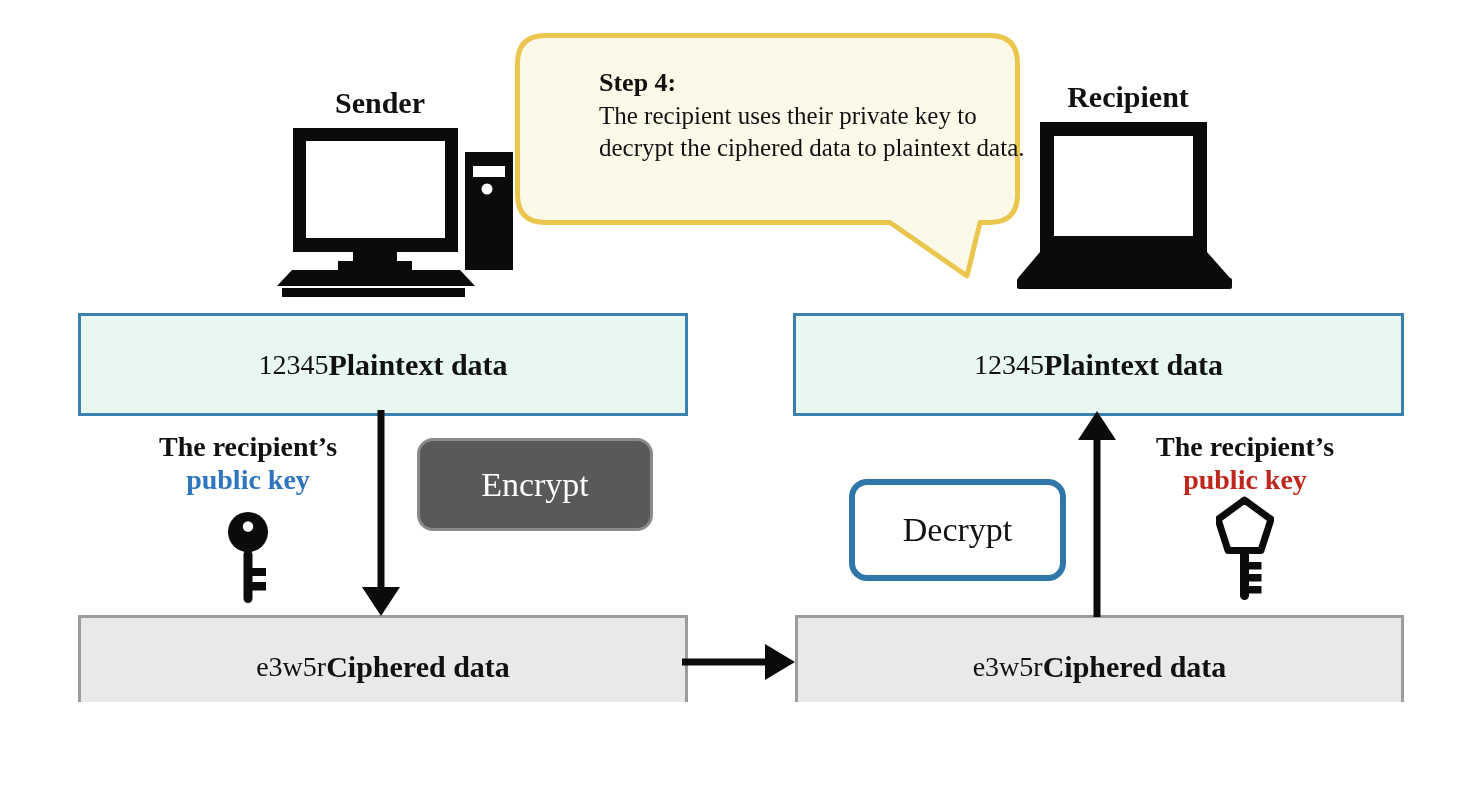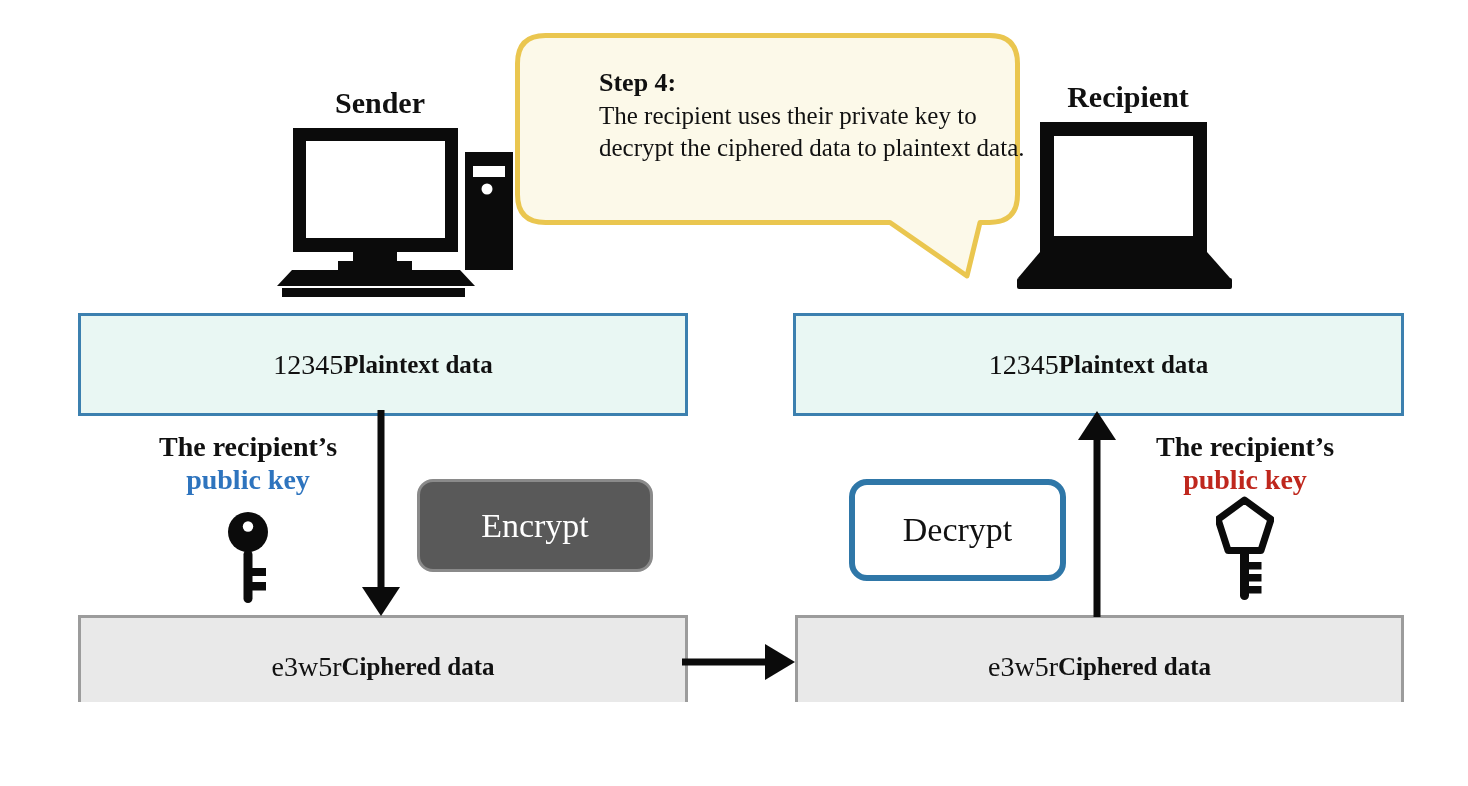--- a/index.html
+++ b/index.html
@@ -22,25 +22,25 @@
 
   
   .data-box{display:flex;flex-direction:row;align-items:center;justify-content:center;text-align:center;}
   .plain-box{background:var(--plaintext-fill,#e9f7f3);border:3px solid var(--plaintext-border,#3c80af);}
   .cipher-box{background:var(--ciphered-fill,#e9e9e9);border:3px solid var(--ciphered-border,#9c9c9c);}
   .box-left-top{left:78px;top:313px;width:604px;height:97px;}
   .box-right-top{left:793px;top:313px;width:605px;height:97px;}
   .box-left-bottom{left:78px;top:615px;width:604px;height:97px;}
   .box-right-bottom{left:795px;top:615px;width:603px;height:97px;}
   .box-value{font-size:28px;line-height:36px;}
-  .box-label{font-size:25px;line-height:38px;font-weight:bold;}
+  .box-label{font-size:30px;line-height:38px;font-weight:bold;}
 
   
   .action-btn{display:flex;align-items:center;justify-content:center;font-size:34px;}
-  .encrypt-btn{left:417px;top:479px;width:230px;height:87px;background:var(--encrypt-fill,#595959);
+  .encrypt-btn{left:417px;top:438px;width:230px;height:87px;background:var(--encrypt-fill,#595959);
     border:3px solid var(--encrypt-border,#8a8a8a);border-radius:16px;color:#ffffff;}
   .decrypt-btn{left:849px;top:479px;width:205px;height:90px;background:#ffffff;
     border:6px solid var(--decrypt-border,#2f77a8);border-radius:18px;color:#111;}
 
   
   .key-caption{text-align:center;font-weight:bold;font-size:28px;line-height:33px;}
   .key-caption-left{left:125px;top:430px;width:246px;}
   .key-caption-right{left:1122px;top:430px;width:246px;}
   .public-key-name{color:var(--public-key-color,#2e74be);}
   .private-key-name{color:var(--private-key-color,#bf271d);}

